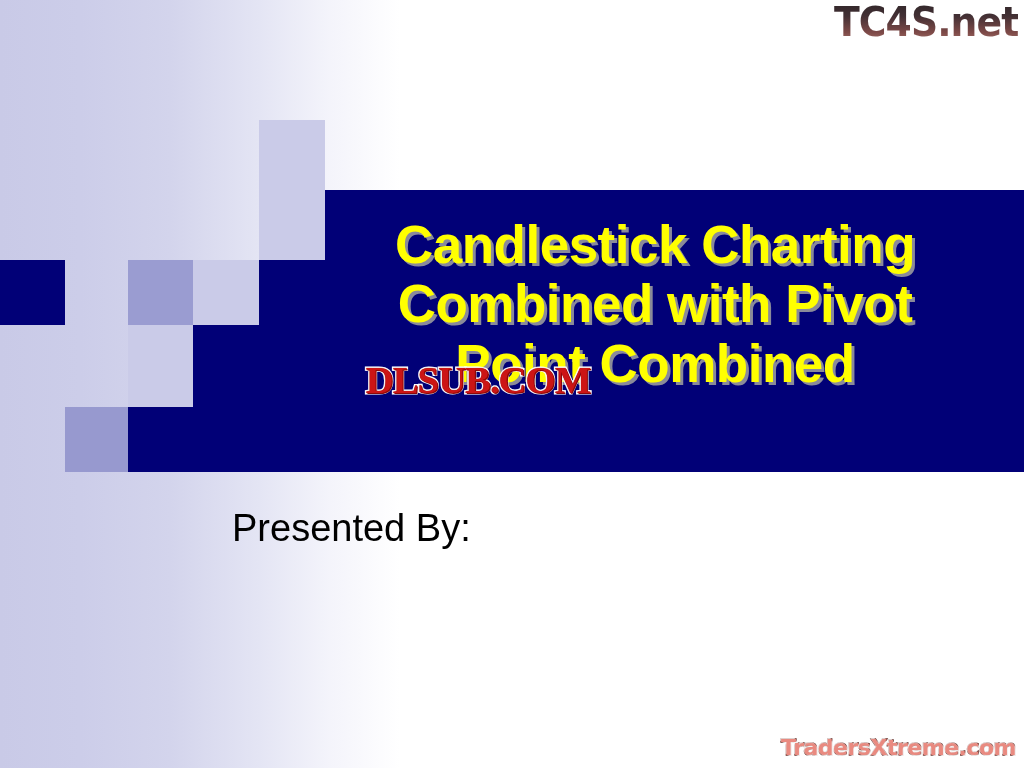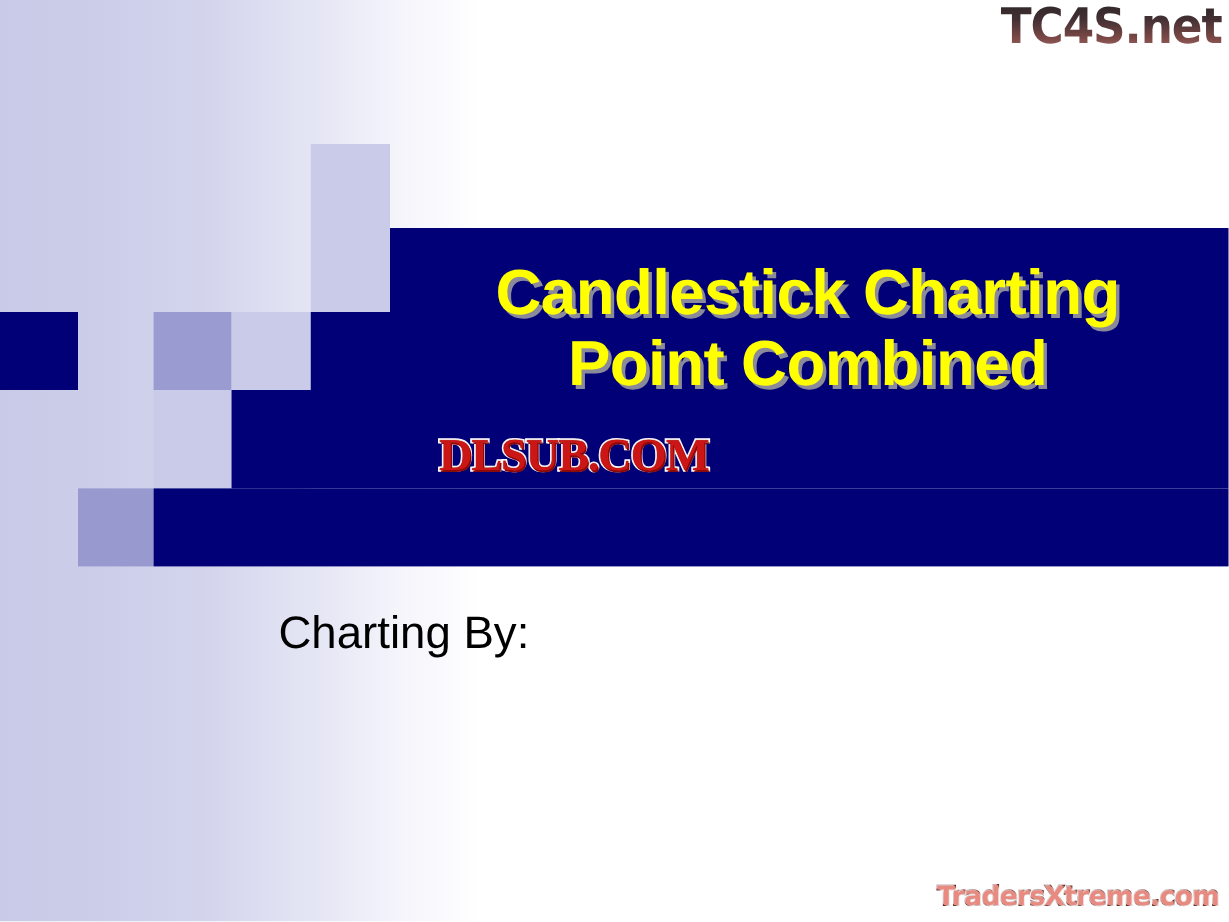--- a/index.html
+++ b/index.html
@@ -30,21 +30,21 @@
 
   
   .band {
     position: absolute;
     background: #010077;
   }
 
   
   .title-block {
     position: absolute;
-    left: 343px;
+    left: 325px;
     top: 215px;
     width: 660px;
     text-align: center;
     z-index: 6;
   }
   .title-line {
     font-size: 53px;
     font-weight: bold;
     line-height: 1.12;
     color: #ffff00;
@@ -145,25 +145,26 @@
 
   <div id="band-host">
       <div class="band" style="left: 325px; top: 190px; width: 699px; height: 70px; background: rgb(1, 0, 119);"></div>
       <div class="band" style="left: 259px; top: 260px; width: 765px; height: 65px; background: rgb(1, 0, 119);"></div>
       <div class="band" style="left: 193px; top: 325px; width: 831px; height: 82px; background: rgb(1, 0, 119);"></div>
       <div class="band" style="left: 128px; top: 407px; width: 896px; height: 65px; background: rgb(1, 0, 119);"></div>
     </div>
 
   <div class="title-block">
     <div class="title-line">Candlestick Charting</div>
+    <div class="title-line">Combined with Pivot</div>
     <div class="title-line">Point Combined</div>
   </div>
 
   <div class="watermark">DLSUB.COM</div>
 
   <div class="presenter-block">
-    <div class="presented-by">Charting By:</div>
+    <div class="presented-by">Presented By:</div>
   </div>
 
   <div class="logo-tc4s">TC4S.net</div>
   <div class="logo-traders">TradersXtreme.com</div>
 
 </div>
 
 </body></html>

